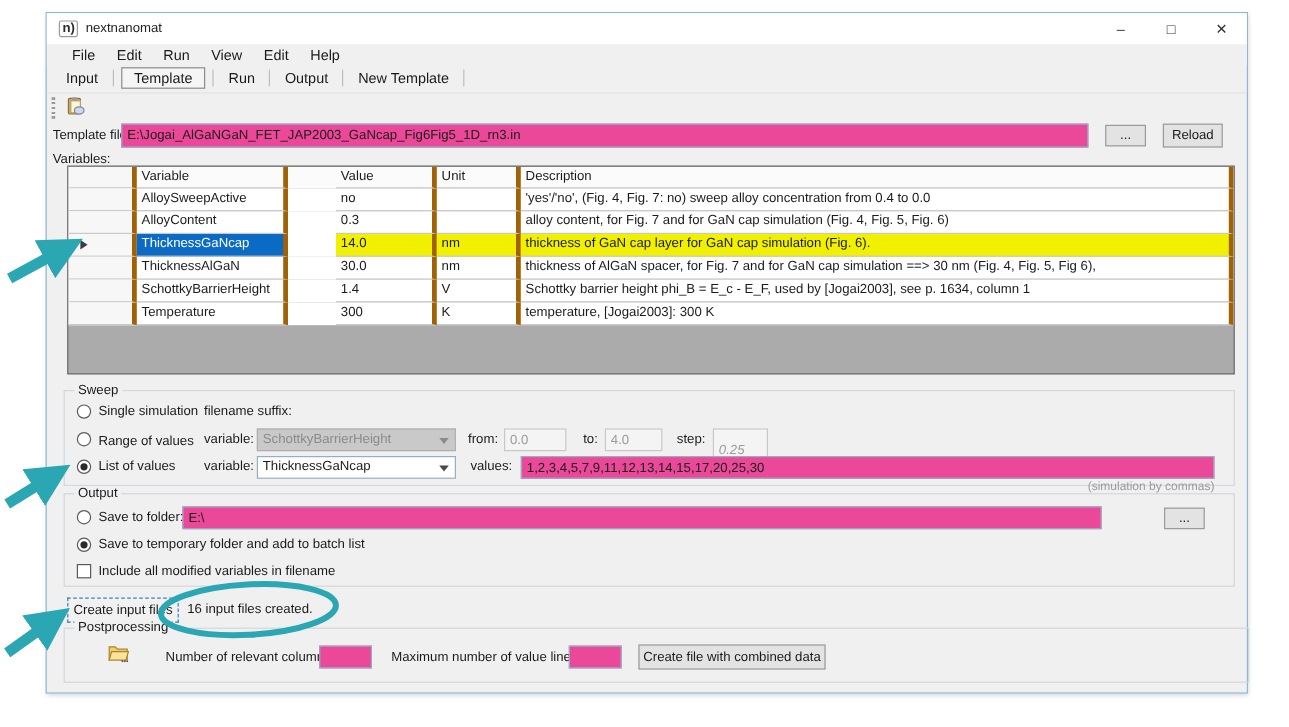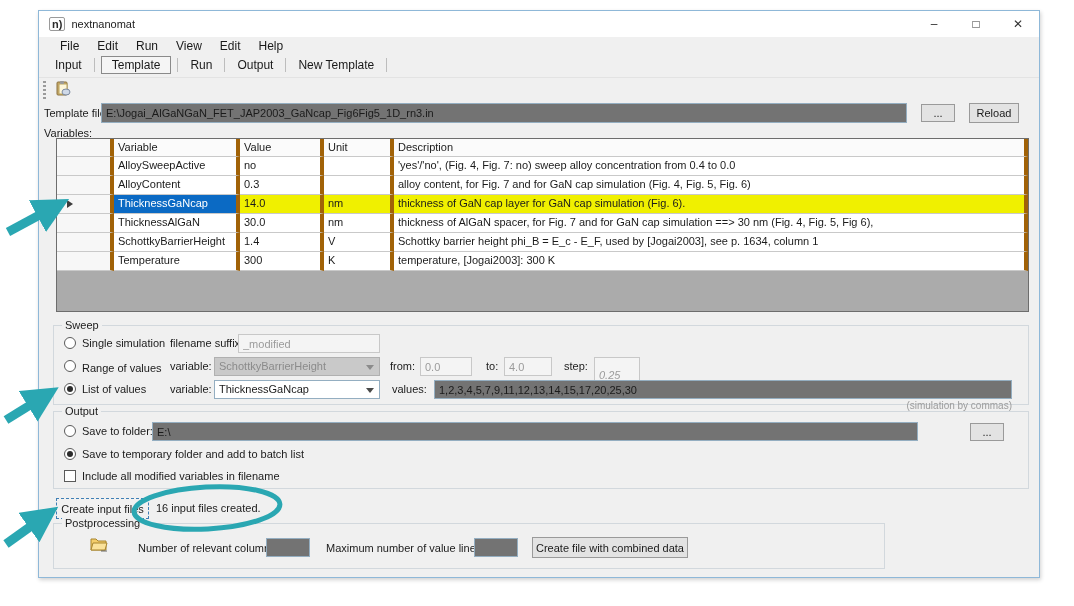--- a/index.html
+++ b/index.html
@@ -31,36 +31,36 @@
   .tab.active { border:1px solid #8a8a8a; background:#f5f5f5; margin:0 6px; padding:1px 10px; }
   
   .toolbar { position:absolute; left:0; top:66px; width:100%; height:24px;
              border-top:1px solid #e3e3e3; display:flex; align-items:center; }
   .grip { width:3px; height:18px; margin-left:4px;
           background-image:repeating-linear-gradient(#9a9a9a 0 2px, transparent 2px 4px); }
   .toolicon { margin-left:8px; }
   
   .filerow { position:absolute; left:0; top:92px; width:100%; height:22px; }
   .lbl { position:absolute; font-size:11px; color:#1b1b1b; white-space:nowrap; }
-  .tb { position:absolute; background:#737373; border:1px solid #94aec1; font-size:11px;
+  .tb { position:absolute; background:#ec4899; border:1px solid #94aec1; font-size:11px;
         padding:2px 4px; color:#1b1b1b; font-family:"Liberation Sans", sans-serif; }
   .btn { position:absolute; background:#e3e3e3; border:1px solid #9a9a9a; font-size:11px;
          color:#1b1b1b; text-align:center; font-family:"Liberation Sans", sans-serif;
          display:flex; align-items:center; justify-content:center; }
   
   .varslabel { position:absolute; left:5px; top:116px; }
   .vartable { position:absolute; left:17px; top:127px; width:973px; height:174px;
               background:#ababab; border:1px solid #6d6d6d; overflow:hidden; }
   .trow { display:flex; height:19px; background:#ffffff; }
   .trow.head { height:18px; background:#fbfbfb; }
   .tc { border-right:4px solid #a16207; border-bottom:1px solid #c9c9c9; padding:2px 4px;
         overflow:hidden; white-space:nowrap; font-size:11px; }
   .c-rowhdr { width:57px; background:#f7f7f7; display:flex; align-items:center; justify-content:flex-start; }
   .c-var  { width:126px; }
-  .c-val  { width:84px; }
+  .c-val  { width:84px;margin-left:40px; }
   .c-unit { width:70px; }
   .c-desc { flex:1; }
   .trow.selected .c-var { background:#0b6ac4; color:#ffffff; }
   .trow.selected .c-val, .trow.selected .c-unit, .trow.selected .c-desc { background:#f0f000; }
   .rowmarker { width:0; height:0; border-left:6px solid #3c3c3c; border-top:4px solid transparent;
                border-bottom:4px solid transparent; margin-left:6px; }
   
   .groupbox { position:absolute; border:1px solid #d2d8dd; }
   .gbtitle { position:absolute; top:-7px; left:8px; background:#f0f0f0; padding:0 3px; font-size:11px; }
   .radio { position:absolute; width:12px; height:12px; border:1px solid #5a5a5a; border-radius:50%;
@@ -195,21 +195,20 @@
       <div class="tc c-desc">temperature, [Jogai2003]: 300 K</div>
     </div>
   </div>
 
   <div class="groupbox" style="left:14px; top:314px; width:976px; height:80px;">
     <span class="gbtitle">Sweep</span>
 
     <span class="radio" style="left:10px; top:11px;"></span>
     <span class="lbl" style="left:28px; top:11px;">Single simulation</span>
     <span class="lbl" style="left:116px; top:11px;">filename suffix:</span>
-    <input class="tb disabled" style="left: 184px; top: 8px; width: 142px; height: 19px;" value="_modified">
 
     <span class="radio" style="left:10px; top:34px;"></span>
     <span class="lbl" style="left:28px; top:36px;">Range of values</span>
     <span class="lbl" style="left:116px; top:34px;">variable:</span>
     <div class="dropdown disabled" style="left:160px; top:31px; width:166px; height:19px;">
       <span>SchottkyBarrierHeight</span>
       <span class="chev"></span>
     </div>
     <span class="lbl" style="left:336px; top:34px;">from:</span>
     <input class="tb disabled" style="left: 366px; top: 31px; width: 52px; height: 19px;" value="0.0">
@@ -241,21 +240,21 @@
     <span class="radio on" style="left:10px; top:36px;"></span>
     <span class="lbl" style="left:28px; top:36px;">Save to temporary folder and add to batch list</span>
 
     <span class="checkbox" style="left:10px; top:58px;"></span>
     <span class="lbl" style="left:28px; top:58px;">Include all modified variables in filename</span>
   </div>
 
   <span class="createbtn">Create input files</span>
   <span class="status">16 input files created.</span>
 
-  <div class="groupbox" style="left:14px; top:512px; width:832px; height:46px;text-decoration:underline;">
+  <div class="groupbox" style="left:14px; top:512px; width:988px; height:46px;text-decoration:underline;">
     <span class="gbtitle">Postprocessing</span>
     <span style="position:absolute; left:36px; top:12px;">
       <svg width="18" height="16" viewBox="0 0 18 16">
         <path d="M1 3 h5 l2 2 h8 v9 H1 z" fill="#f3cd6b" stroke="#a8852e"></path>
         <path d="M3 7 h14 l-2 7 H1 z" fill="#fae29a" stroke="#a8852e"></path>
         <circle cx="12" cy="15" r="0.8" fill="#555"></circle>
           <circle cx="14" cy="15" r="0.8" fill="#555"></circle>
           <circle cx="16" cy="15" r="0.8" fill="#555"></circle>
       </svg>
     </span>

